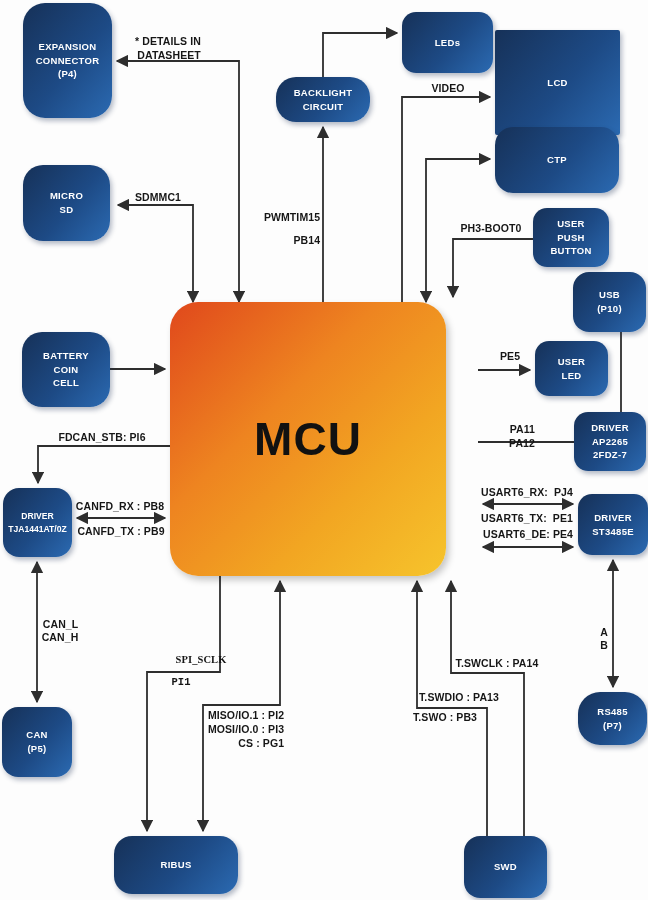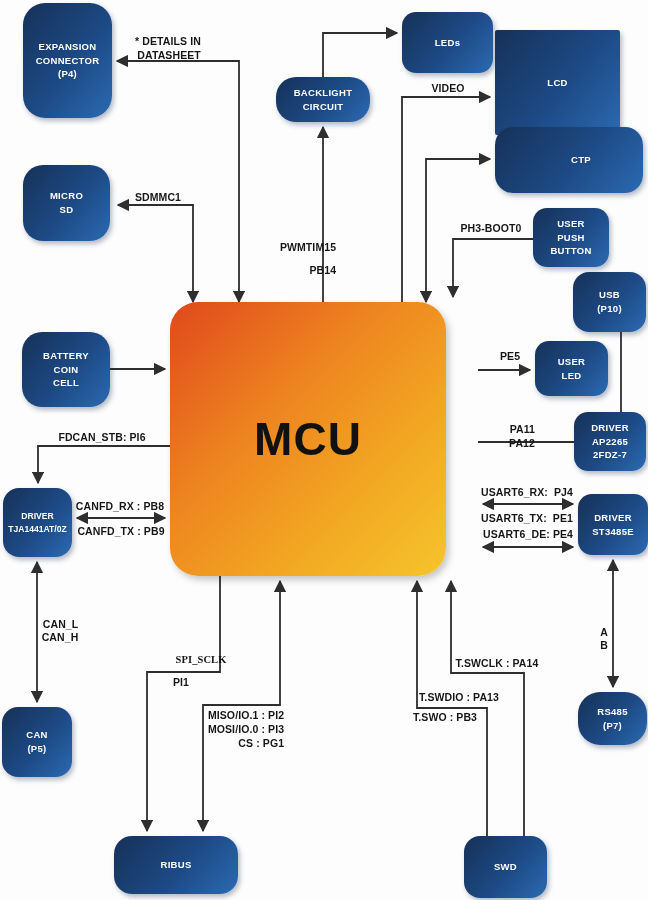--- a/index.html
+++ b/index.html
@@ -16,51 +16,51 @@
   
   #b-expansion{left:23px;top:3px;width:89px;height:115px;border-radius:22px;}
   #b-microsd{left:23px;top:165px;width:87px;height:76px;border-radius:20px;}
   #b-battery{left:22px;top:332px;width:88px;height:75px;border-radius:20px;}
   #b-drvcan{left:3px;top:488px;width:69px;height:69px;border-radius:16px;}
   #b-drvcan .bt{font-size:8.6px;letter-spacing:0;}
   #b-can{left:2px;top:707px;width:70px;height:70px;border-radius:16px;}
   #b-backlight{left:276px;top:77px;width:94px;height:45px;border-radius:20px;}
   #b-leds{left:402px;top:12px;width:91px;height:61px;border-radius:14px;}
   #b-lcd{left:495px;top:12px;width:125px;height:105px;border-radius:2px;margin-top:18px;}
-  #b-ctp{left:495px;top:127px;width:124px;height:66px;border-radius:18px;padding-left:24px;}
+  #b-ctp{left:495px;top:127px;width:124px;height:66px;border-radius:18px;}
   #b-button{left:533px;top:208px;width:76px;height:59px;border-radius:14px;}
   #b-usb{left:573px;top:272px;width:73px;height:60px;border-radius:16px;}
   #b-userled{left:535px;top:341px;width:73px;height:55px;border-radius:14px;}
   #b-drvusb{left:574px;top:412px;width:72px;height:59px;border-radius:14px;}
   #b-drv485{left:578px;top:494px;width:70px;height:61px;border-radius:14px;}
   #b-rs485{left:578px;top:692px;width:69px;height:53px;border-radius:22px;}
   #b-ribus{left:114px;top:836px;width:124px;height:58px;border-radius:18px;}
   #b-swd{left:464px;top:836px;width:83px;height:62px;border-radius:16px;}
   #b-mcu{left:170px;top:302px;width:276px;height:274px;border-radius:28px;
          background:linear-gradient(135deg,#e0481c 0%,#ee8420 38%,#f2a622 68%,#f6c42c 100%);
          box-shadow:3px 4px 7px rgba(0,0,0,.22);}
   #b-mcu .bt{color:#111;font-size:46px;letter-spacing:1px;}
   
   #l-details{left:168px;top:34px;}
   #l-sdmmc1{left:158px;top:190px;}
-  #l-pwm{left:308px;top:206px;line-height:23px;margin-top:30px;}
+  #l-pwm{left:292px;top:206px;line-height:23px;}
   #l-video{left:448px;top:81px;}
   #l-ph3{left:491px;top:221px;}
   #l-pe5{left:510px;top:349px;}
   #l-pa11{left:522px;top:422px;}
   #l-usart-rx{left:527px;top:485px;}
   #l-usart-tx{left:527px;top:511px;}
   #l-usart-de{left:528px;top:527px;}
   #l-fdcan{left:102px;top:430px;}
   #l-canfd-rx{left:120px;top:499px;}
   #l-canfd-tx{left:121px;top:524px;}
   #l-canlh{left:60px;top:618px;line-height:13px;}
   #l-ab{left:604px;top:626px;line-height:13px;}
   #l-spi-sclk{left:201px;top:653px;font-family:Liberation Serif, serif;}
-  #l-pi1{left:181px;top:675px;}
+  #l-pi1{left:181px;top:675px;font-family:Liberation Mono, monospace;}
   #l-spi-pins{left:246px;top:708px;}
   #l-swclk{left:497px;top:656px;}
   #l-swdio{left:459px;top:690px;}
   #l-swo{left:445px;top:710px;}
 </style>
 </head>
 <body>
 
 <div id="stage">
 

